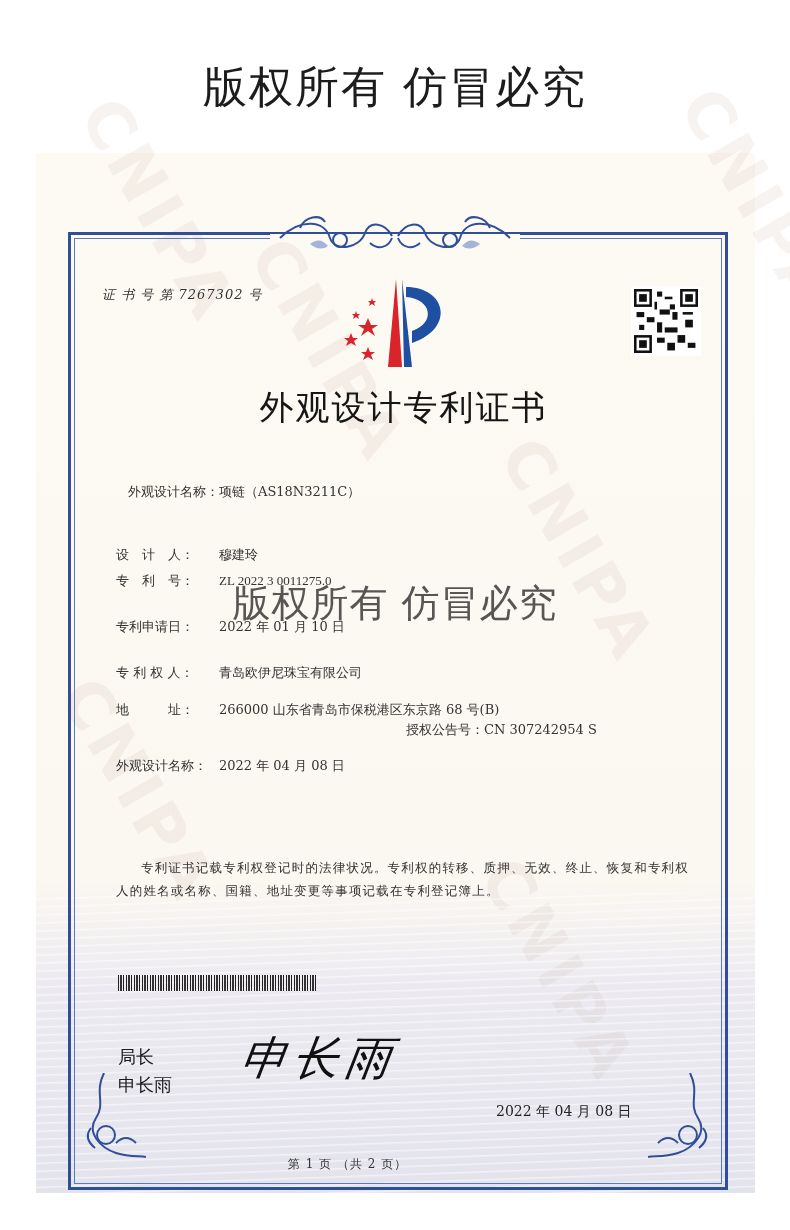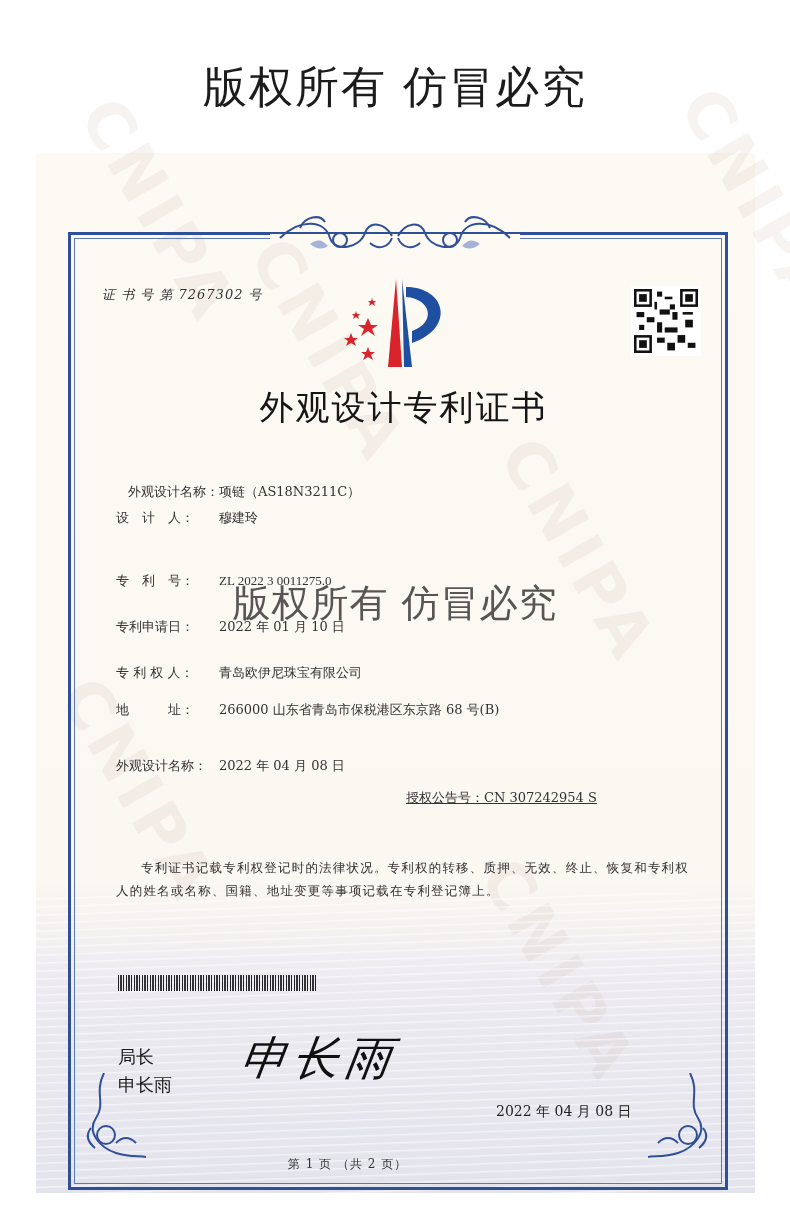--- a/index.html
+++ b/index.html
@@ -132,39 +132,39 @@
       <rect x="2" y="14" width="2" height="2"></rect>
         <rect x="14" y="6" width="2" height="2"></rect>
     </g>
   </svg>
 
   <div class="title">外观设计专利证书</div>
 
   <div class="field" style="top:330px;text-align:right;">
     <span class="lbl">外观设计名称：</span><span class="val">项链（AS18N3211C）</span>
   </div>
-  <div class="field" style="top:356px;">
+  <div class="field" style="top:393px;">
     <span class="lbl">设　计　人：</span><span class="val">穆建玲</span>
   </div>
   <div class="field" style="top:419px;font-family:Liberation Serif, serif;">
     <span class="lbl">专　利　号：</span><span class="val">ZL 2022 3 0011275.0</span>
   </div>
   <div class="field" style="top:465px;">
     <span class="lbl">专利申请日：</span><span class="val">2022 年 01 月 10 日</span>
   </div>
   <div class="field" style="top:511px;">
     <span class="lbl">专 利 权 人：</span><span class="val">青岛欧伊尼珠宝有限公司</span>
   </div>
   <div class="field" style="top:548px;">
     <span class="lbl">地　　　址：</span><span class="val">266000 山东省青岛市保税港区东京路 68 号(B)</span>
   </div>
   <div class="field" style="top:604px;">
     <span class="lbl">外观设计名称：</span><span class="val">2022 年 04 月 08 日</span>
   </div>
-  <div class="field" style="top:636px;left:370px;text-decoration:underline;">
+  <div class="field" style="top:568px;left:370px;">
     <span>授权公告号：</span><span>CN 307242954 S</span>
   </div>
 
   <div class="para" style="top:703px;">专利证书记载专利权登记时的法律状况。专利权的转移、质押、无效、终止、恢复和专利权人的姓名或名称、国籍、地址变更等事项记载在专利登记簿上。</div>
 
   <div class="barcode"></div>
 
   <div class="sig-title" style="top:892px;">局长</div>
   <div class="sig-title" style="top:920px;">申长雨</div>
   <div class="signature">申长雨</div>

